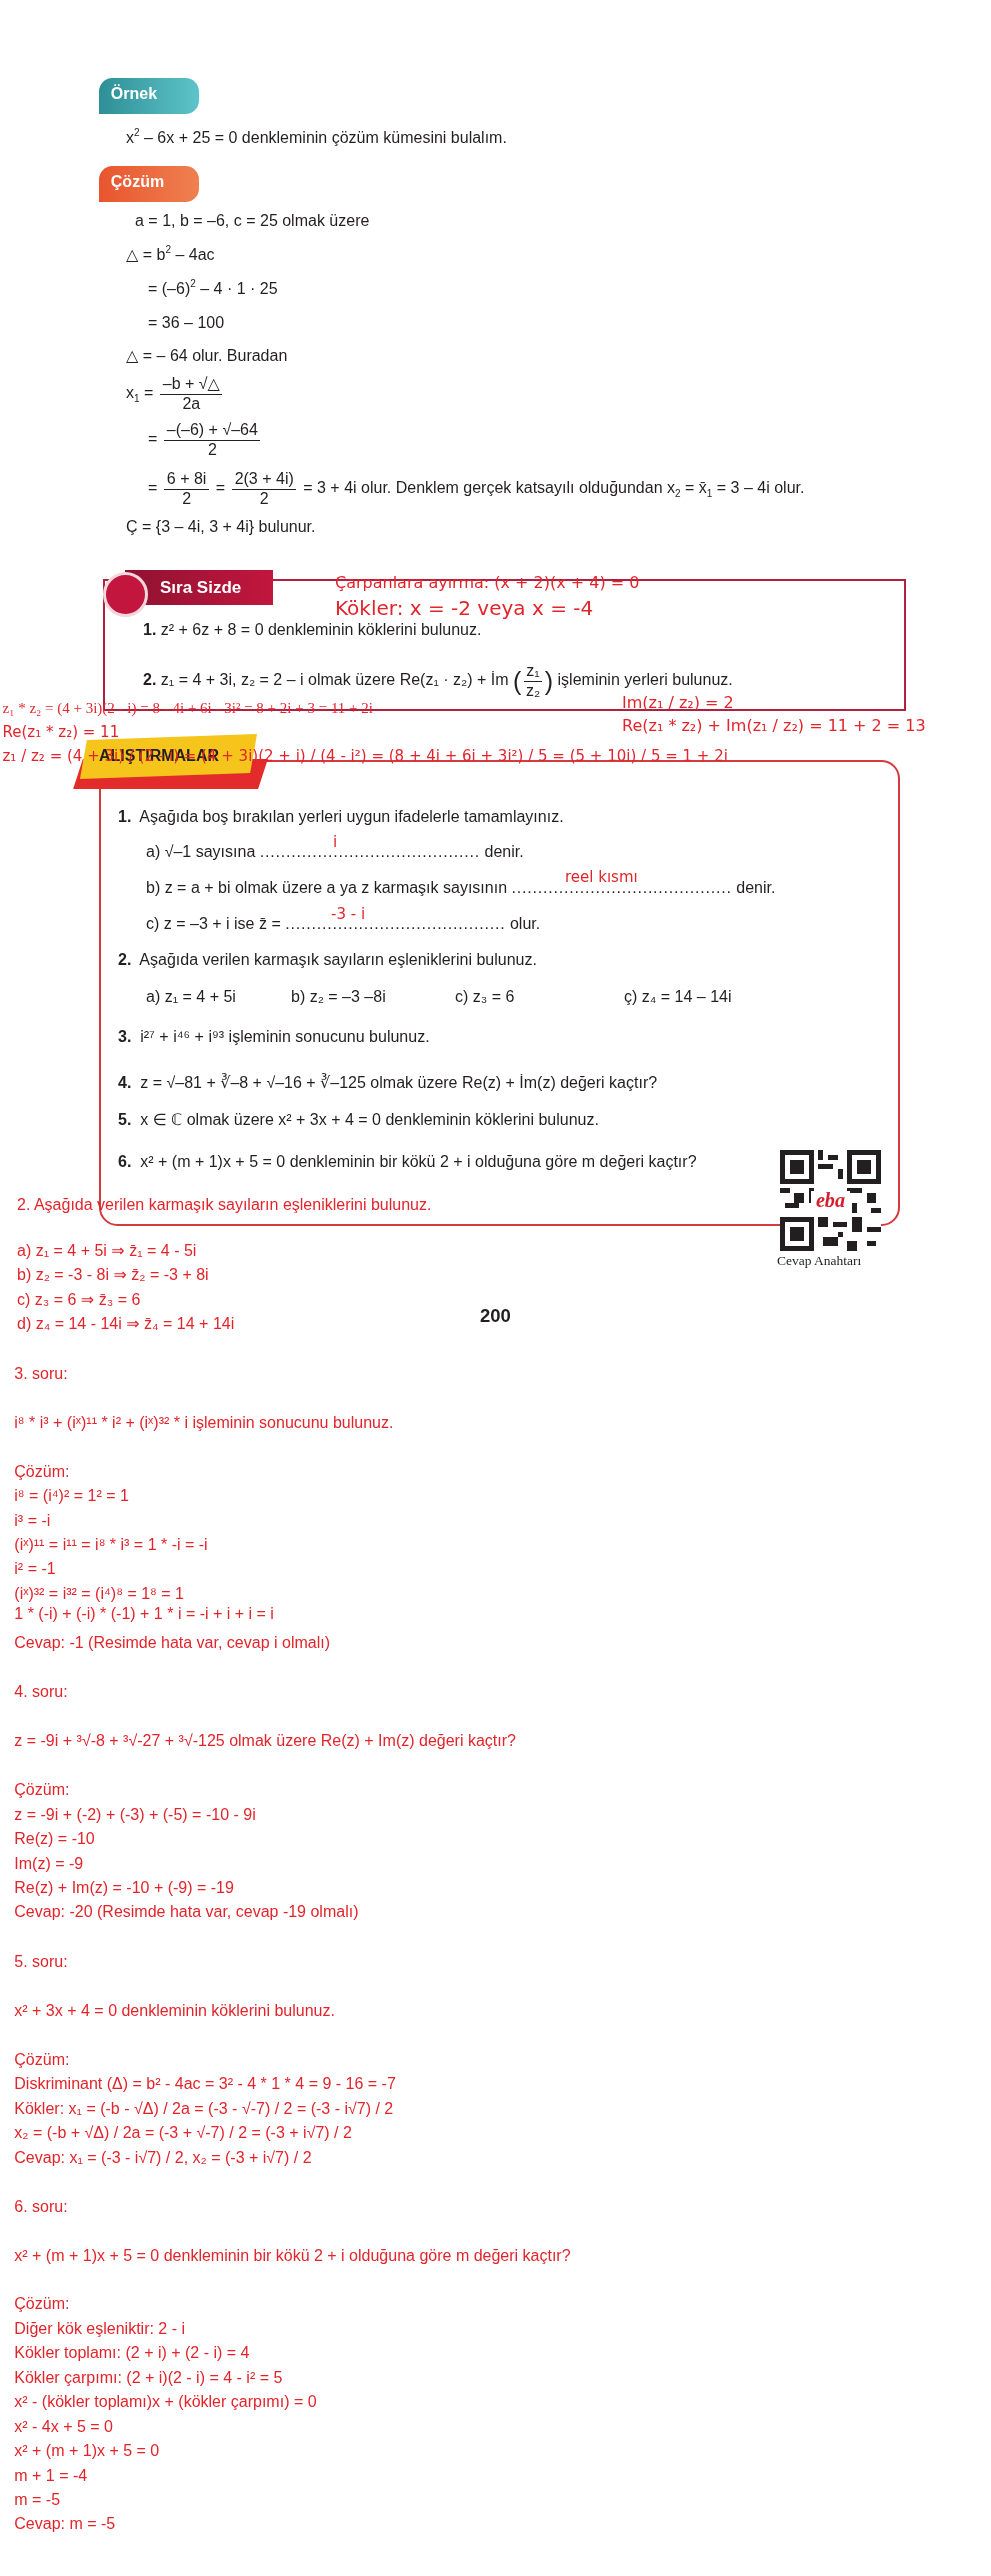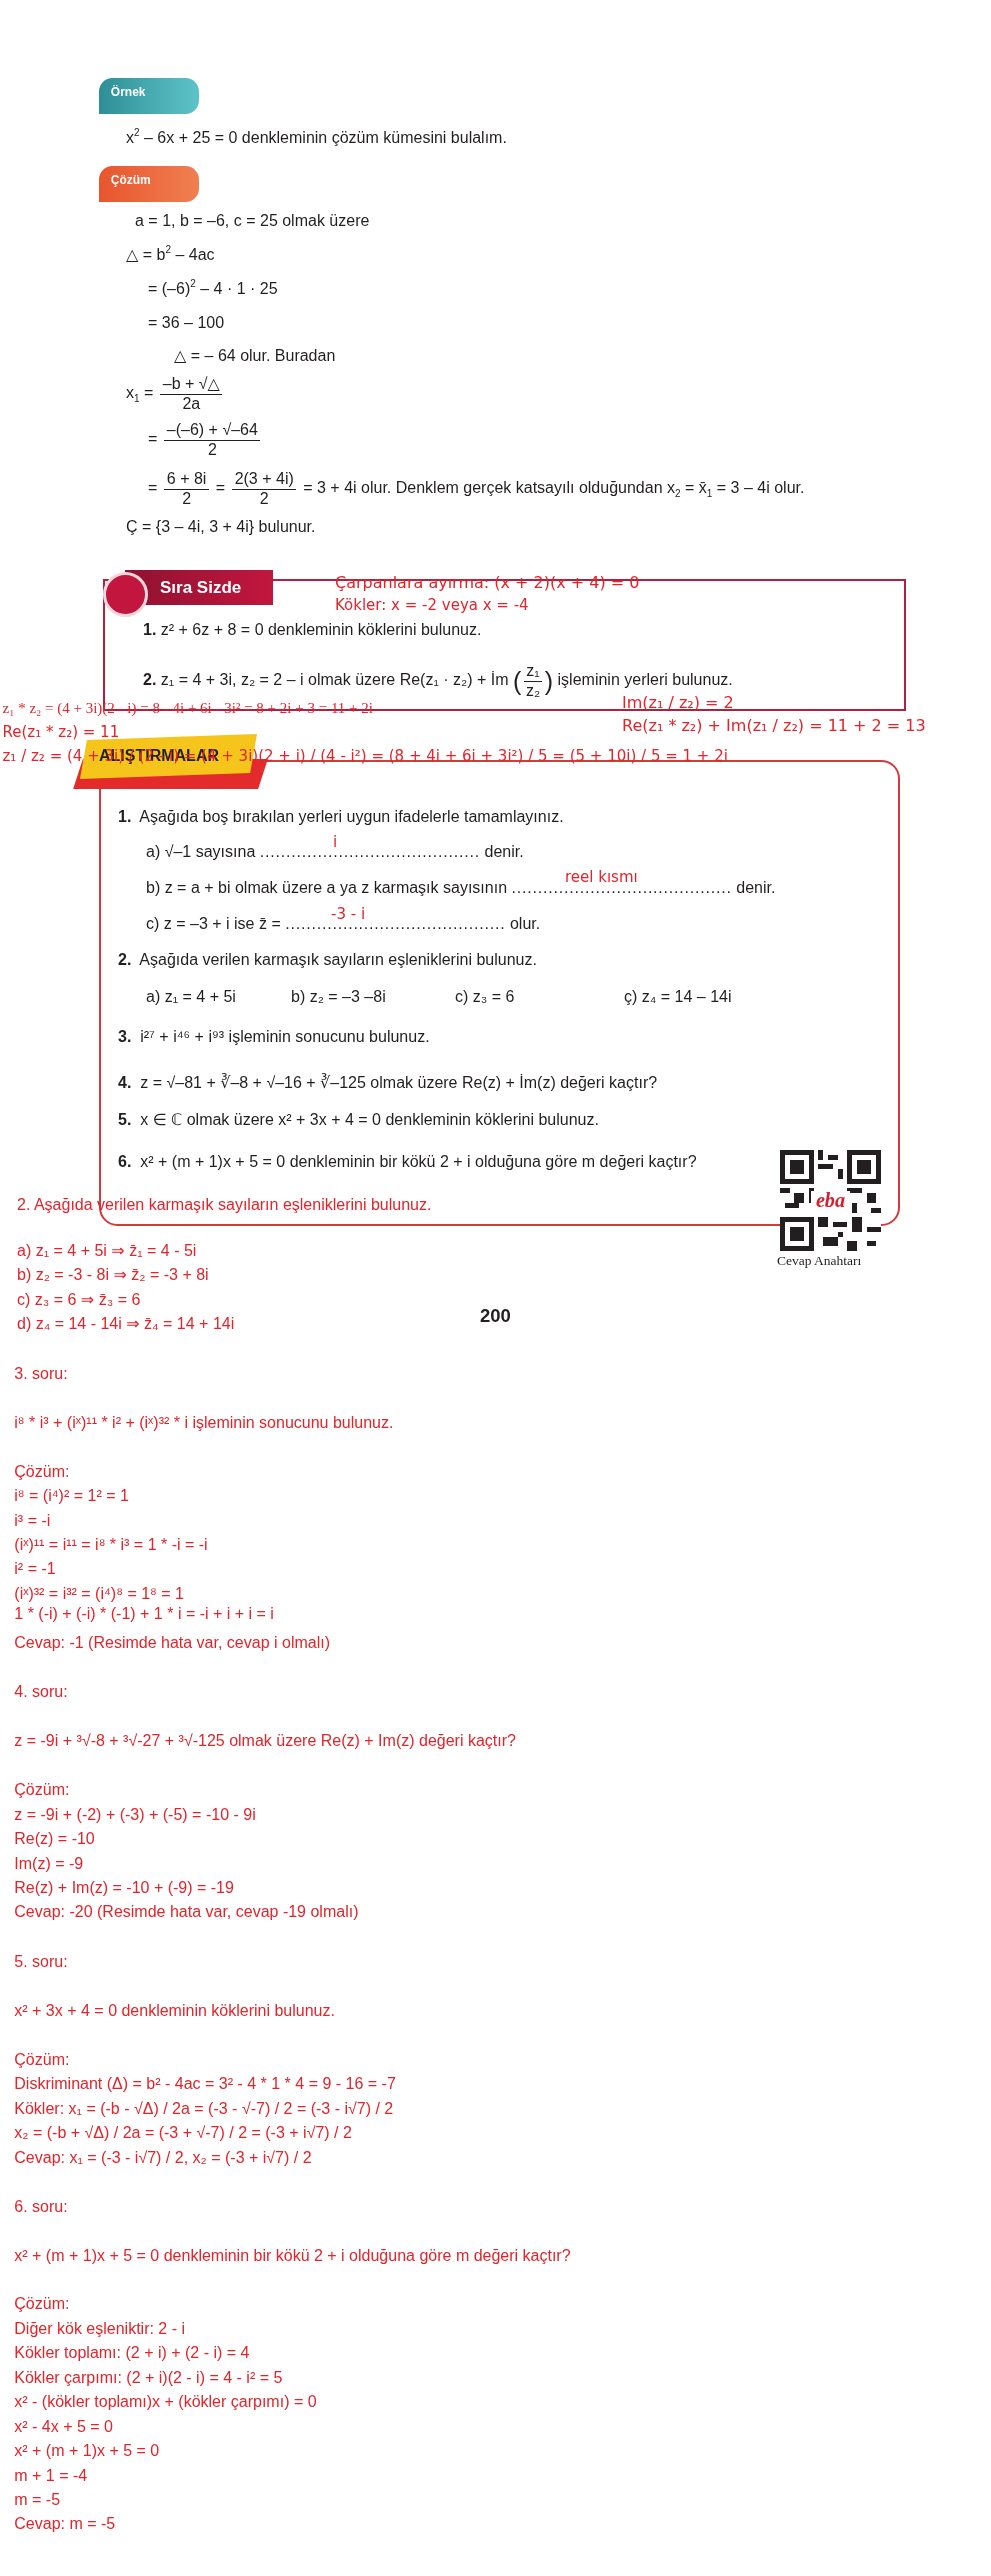--- a/index.html
+++ b/index.html
@@ -7,21 +7,21 @@
          font-family:"Liberation Sans", sans-serif; color:#231f20; }
   .abs { position:absolute; white-space:nowrap; }
   .bk { font-size:16px; line-height:18.5px; }
   .redc { color:#e3242b; font-family:"Liberation Sans", sans-serif; font-size:16px; line-height:19.4px; }
   sup { font-size:10px; vertical-align:6.7px; line-height:0; }
   sub { font-size:10px; vertical-align:-3.4px; line-height:0; }
   .b { font-weight:bold; }
   .frac { display:inline-block; vertical-align:middle; text-align:center; margin:0 2.5px; }
   .frac .num { display:block; border-bottom:1.3px solid #231f20; padding:0 2.5px; line-height:18.5px; }
   .frac .den { display:block; line-height:18.5px; }
-  .tag { position:absolute; color:#fff; font-weight:bold; font-size:12px; padding:6.7px 11.8px 0 11.8px;
+  .tag { position:absolute; color:#fff; font-weight:bold; font-size:16px; padding:6.7px 11.8px 0 11.8px;
          border-radius:13.5px 13.5px 13.5px 0; }
   .tag-ornek { left:99px; top:78px; width:76px; height:29px; background:linear-gradient(90deg,#2e8f96,#5ec4c9); }
   .tag-cozum { left:99px; top:166px; width:76px; height:29px; background:linear-gradient(90deg,#e8552e,#f08050); }
   .sira-box { position:absolute; left:103px; top:579px; width:799px; height:128px;
               border:2.5px solid #b0203f; border-left:2.5px solid #b0203f; }
   .sira-badge { position:absolute; left:125px; top:570px; width:148px; height:35px;
                 background:linear-gradient(90deg,#8f1230,#c2163e); color:#fff; font-weight:bold;
                 font-size:17px; line-height:35px; padding-left:35px; box-sizing:border-box; }
   .sira-circle { position:absolute; left:103px; top:572px; width:39px; height:39px; border-radius:50%;
                  background:#c2163e; border:3.4px solid #f4d6dd; }
@@ -44,42 +44,42 @@
 <div class="tag tag-ornek"><span>Örnek</span></div>
 <div class="abs bk" style="left:126px;top:129px;text-align:right;">
   <span>x</span><sup>2</sup><span> – 6x + 25 = 0 </span><span>denkleminin çözüm kümesini bulalım.</span>
 </div>
 
 <div class="tag tag-cozum"><span>Çözüm</span></div>
 <div class="abs bk" style="left:135px;top:212px;">a = 1, b = –6, c = 25 olmak üzere</div>
 <div class="abs bk" style="left:126px;top:246px;"><span>△ = b</span><sup>2</sup><span> – 4ac</span></div>
 <div class="abs bk" style="left:148px;top:280px;"><span>= (–6)</span><sup>2</sup><span> – 4 · 1 · 25</span></div>
 <div class="abs bk" style="left:148px;top:314px;">= 36 – 100</div>
-<div class="abs bk" style="left:126px;top:347px;margin-left:48px;">△ = – 64 olur. Buradan</div>
+<div class="abs bk" style="left:126px;top:347px;">△ = – 64 olur. Buradan</div>
 
 <div class="abs bk" style="left:126px;top:375px;">
   <span>x</span><sub>1</sub> =
   <span class="frac"><span class="num">–b + √△</span><span class="den">2a</span></span>
 </div>
 <div class="abs bk" style="left:148px;top:421px;">
   = <span class="frac"><span class="num">–(–6) + √–64</span><span class="den">2</span></span>
 </div>
 <div class="abs bk" style="left:148px;top:470px;">
   = <span class="frac"><span class="num">6 + 8i</span><span class="den">2</span></span>
   = <span class="frac"><span class="num">2(3 + 4i)</span><span class="den">2</span></span>
   <span>= 3 + 4i olur. Denklem gerçek katsayılı olduğundan x</span><sub>2</sub> = x̄<sub>1</sub><span> = 3 – 4i olur.</span>
 </div>
 <div class="abs bk" style="left:126px;top:518px;">Ç = {3 – 4i, 3 + 4i} bulunur.</div>
 
 <div class="sira-box"></div>
 <div class="sira-badge"><span>Sıra Sizde</span></div>
 <div class="sira-circle"></div>
 
 <div class="abs" style="left:335px;top:573px;color:#e3242b;font-size:16px;font-family:'DejaVu Sans',sans-serif;">Çarpanlara ayırma: (x + 2)(x + 4) = 0</div>
-<div class="abs" style="left:335px;top:596px;color:#e3242b;font-size:15px;font-family:'DejaVu Sans',sans-serif;">Kökler: x = -2 veya x = -4</div>
+<div class="abs" style="left:335px;top:596px;color:#e3242b;font-size:20px;font-family:'DejaVu Sans',sans-serif;">Kökler: x = -2 veya x = -4</div>
 
 <div class="abs bk" style="left:143px;top:621px;"><span class="b">1.</span> <span>z² + 6z + 8 = 0 denkleminin köklerini bulunuz.</span></div>
 <div class="abs bk" style="left:143px;top:662px;">
   <span class="b">2.</span>
   <span>z₁ = 4 + 3i, z₂ = 2 – i olmak üzere Re(z₁ · z₂) + İm</span>
   <span style="font-size:25px;vertical-align:middle;">(</span><span class="frac"><span class="num">z₁</span><span class="den">z₂</span></span><span style="font-size:25px;vertical-align:middle;">)</span>
   <span>işleminin yerleri bulunuz.</span>
 </div>
 
 <div class="abs" style="left:622px;top:693px;color:#e3242b;font-size:16px;font-family:'DejaVu Sans',sans-serif;">Im(z₁ / z₂) = 2</div>

